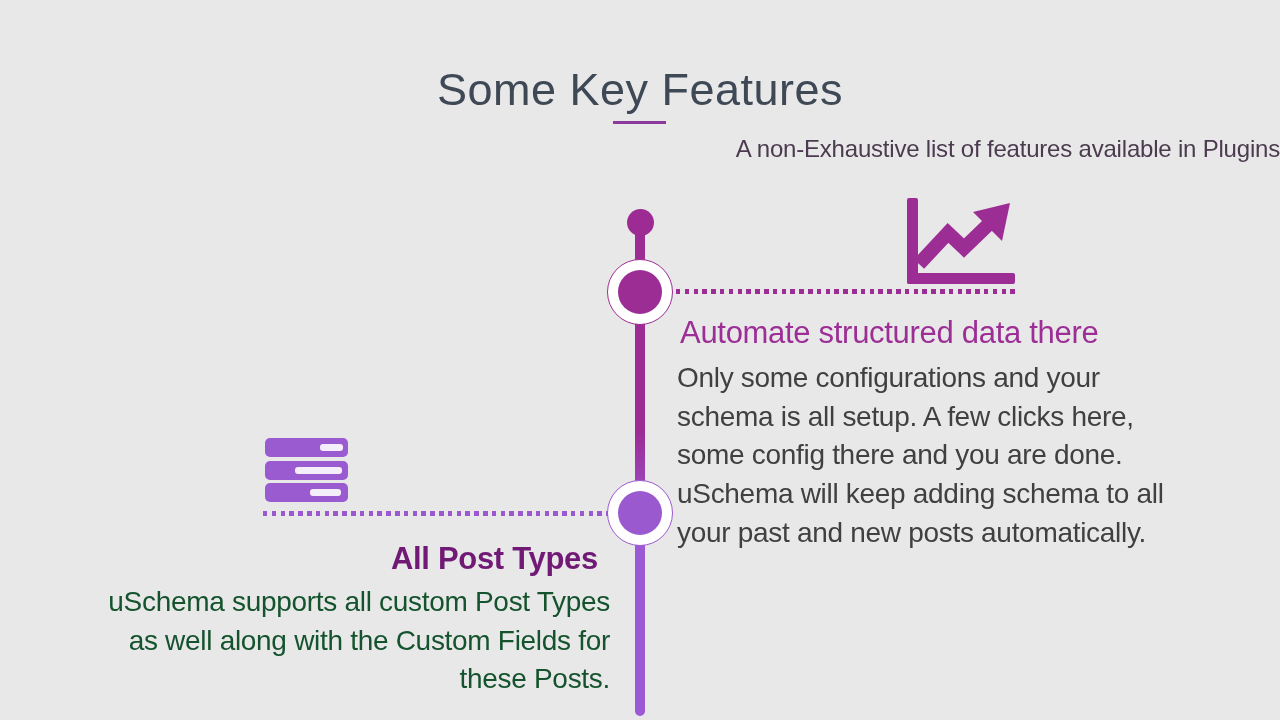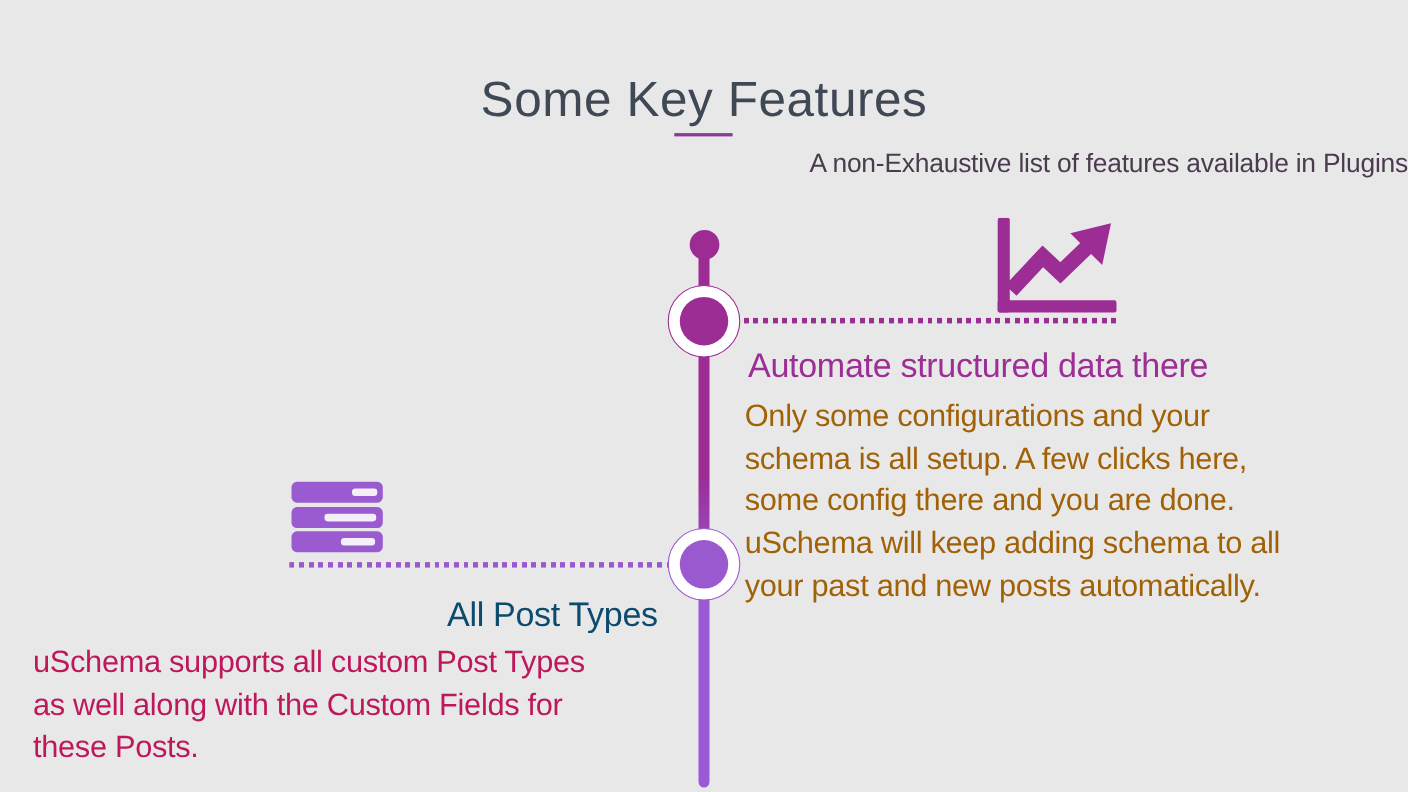--- a/index.html
+++ b/index.html
@@ -157,42 +157,43 @@
     letter-spacing: -0.3px;
     white-space: nowrap;
   }
   .feature-body-right {
     position: absolute;
     left: 677px;
     top: 359px;
     width: 570px;
     font-size: 28px;
     line-height: 38.7px;
-    color: #a16207;
+    color: #404040;
     white-space: pre-line;
     letter-spacing: -0.3px;
   }
   .feature-heading-left {
     position: absolute;
     right: 682px;
     top: 541px;
     font-size: 31px;
-    font-weight: 400;
-    color: #0c4a6e;
+    font-weight: 700;
+    color: #701a75;
     letter-spacing: -0.3px;
     white-space: nowrap;
   }
   .feature-body-left {
     position: absolute;
     right: 670px;
     top: 583px;
     width: 580px;
+    text-align: right;
     font-size: 28px;
     line-height: 38.7px;
-    color: #be185d;
+    color: #14532d;
     white-space: pre-line;
     letter-spacing: -0.3px;
   }
 </style>
 </head>
 <body>
 
 <div class="slide">
 
   <div class="title">Some Key Features</div>

